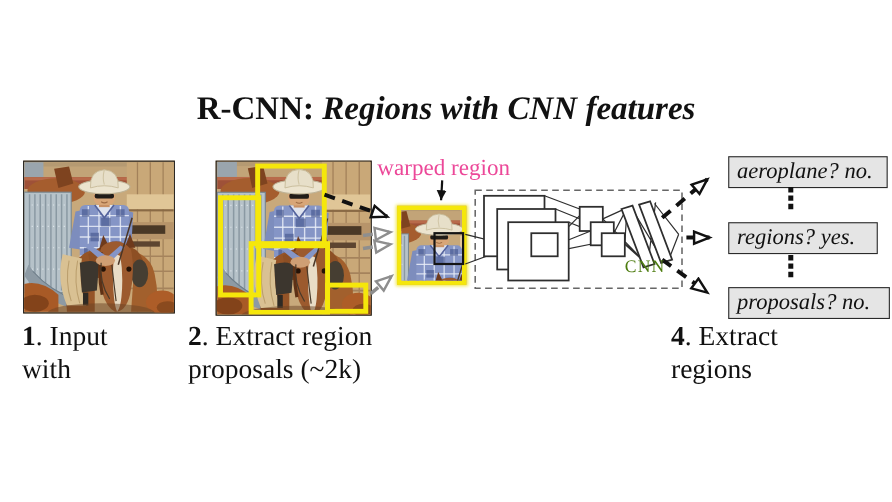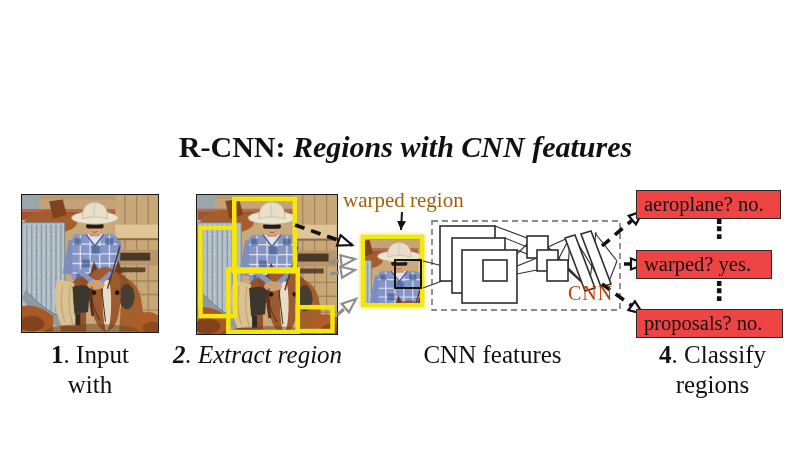--- a/index.html
+++ b/index.html
@@ -1,48 +1,48 @@
 <!DOCTYPE html>
 <html><head>
 <meta charset="utf-8">
 <style>
   html,body{margin:0;padding:0;background:#fff;}
   .canvas{position:relative;width:811px;height:380px;background:#ffffff;overflow:hidden;
-          font-family:"Liberation Serif","DejaVu Serif",serif;color:#111;margin-top:48px;}
+          font-family:"Liberation Serif","DejaVu Serif",serif;color:#111;}
   .abs{position:absolute;}
   
   .title{left:0;top:82px;width:811px;text-align:center;font-size:30px;font-weight:700;}
   .title .it{font-style:italic;}
   
   .photo{border:1px solid #1b1b1b;background:#c8a97b;}
   #img1{left:21px;top:146px;}
   #img2{left:196px;top:146px;}
   
   .warped{left:361px;top:187px;border:4px solid #f5e70b;box-shadow:0 0 3px 1px rgba(235,220,0,.75);
           width:55px;height:64px;background:#c8a97b;}
   .warped svg{display:block;}
   .crop-rect{position:absolute;left:29px;top:20px;width:24px;height:26px;border:2px solid #141414;}
-  .warped-label{left:343px;top:140px;font-size:21px;color:#a16207;white-space:nowrap;}
+  .warped-label{left:343px;top:140px;font-size:21px;color:#ec4899;white-space:nowrap;}
   
   .overlay{left:0;top:0;pointer-events:none;}
-  .cnn-label{left:568px;top:234px;font-size:20px;color:#c2410c;letter-spacing:1px;}
-  
-  .cbox{left:636px;height:27px;border:1.6px solid #2a2a2a;background:#ef4444;font-size:20.5px;
-        line-height:27px;padding-left:7px;white-space:nowrap;box-sizing:content-box;}
+  .cnn-label{left:568px;top:234px;font-size:16px;color:#4d7c0f;letter-spacing:1px;}
+  
+  .cbox{left:662px;height:27px;border:1.6px solid #2a2a2a;background:#e5e5e5;font-size:20.5px;
+        line-height:27px;padding-left:7px;white-space:nowrap;box-sizing:content-box;font-style:italic;}
   #cbox0{top:142px;width:136px;}
   #cbox1{top:202px;width:127px;}
   #cbox2{top:261px;width:138px;}
   .vdots{left:704px;width:30px;text-align:center;font-size:26px;font-weight:700;
          font-family:"DejaVu Serif","DejaVu Sans",serif;line-height:30px;}
   #vdots0{top:166px;} #vdots1{top:228px;}
   
-  .step{top:292px;text-align:center;font-size:25px;line-height:30px;}
+  .step{top:292px;text-align:left;font-size:25px;line-height:30px;}
   .step b{font-weight:700;}
   #step0{left:20px;width:140px;}
-  #step1{left:155px;width:205px;font-style:italic;}
+  #step1{left:171px;width:205px;}
   #step2{left:390px;width:205px;}
   #step3{left:610px;width:205px;}
 </style>
 </head>
 <body>
 
 <div class="canvas">
 
   <svg width="0" height="0" style="position:absolute" aria-hidden="true">
     <defs>
@@ -197,33 +197,33 @@
       <path d="M330,226 L355,222" marker-end="url(#mOpenG)"></path>
       <path d="M337,267 L356,251" marker-end="url(#mOpenG)"></path>
     </g>
 
     <path d="M402,164 L401,182" stroke="#111" stroke-width="2" fill="none" marker-end="url(#mFillB)"></path>
   </svg>
 
   <div class="abs cnn-label">CNN</div>
 
   <div id="cbox0" class="abs cbox">aeroplane? no.</div>
-  <div id="cbox1" class="abs cbox">warped? yes.</div>
+  <div id="cbox1" class="abs cbox">regions? yes.</div>
   <div id="cbox2" class="abs cbox">proposals? no.</div>
   <div id="vdots0" class="abs vdots">⋮</div>
   <div id="vdots1" class="abs vdots">⋮</div>
 
   <div id="step0" class="abs step">
     <div><b>1</b><span>. Input</span></div>
     <div>with</div>
   </div>
   <div id="step1" class="abs step">
     <div><b>2</b><span>. Extract region</span></div>
+    <div>proposals (~2k)</div>
   </div>
   <div id="step2" class="abs step">
-    <div>CNN features</div>
   </div>
   <div id="step3" class="abs step">
-    <div><b>4</b><span>. Classify</span></div>
+    <div><b>4</b><span>. Extract</span></div>
     <div>regions</div>
   </div>
 
 </div>
 
 </body></html>

